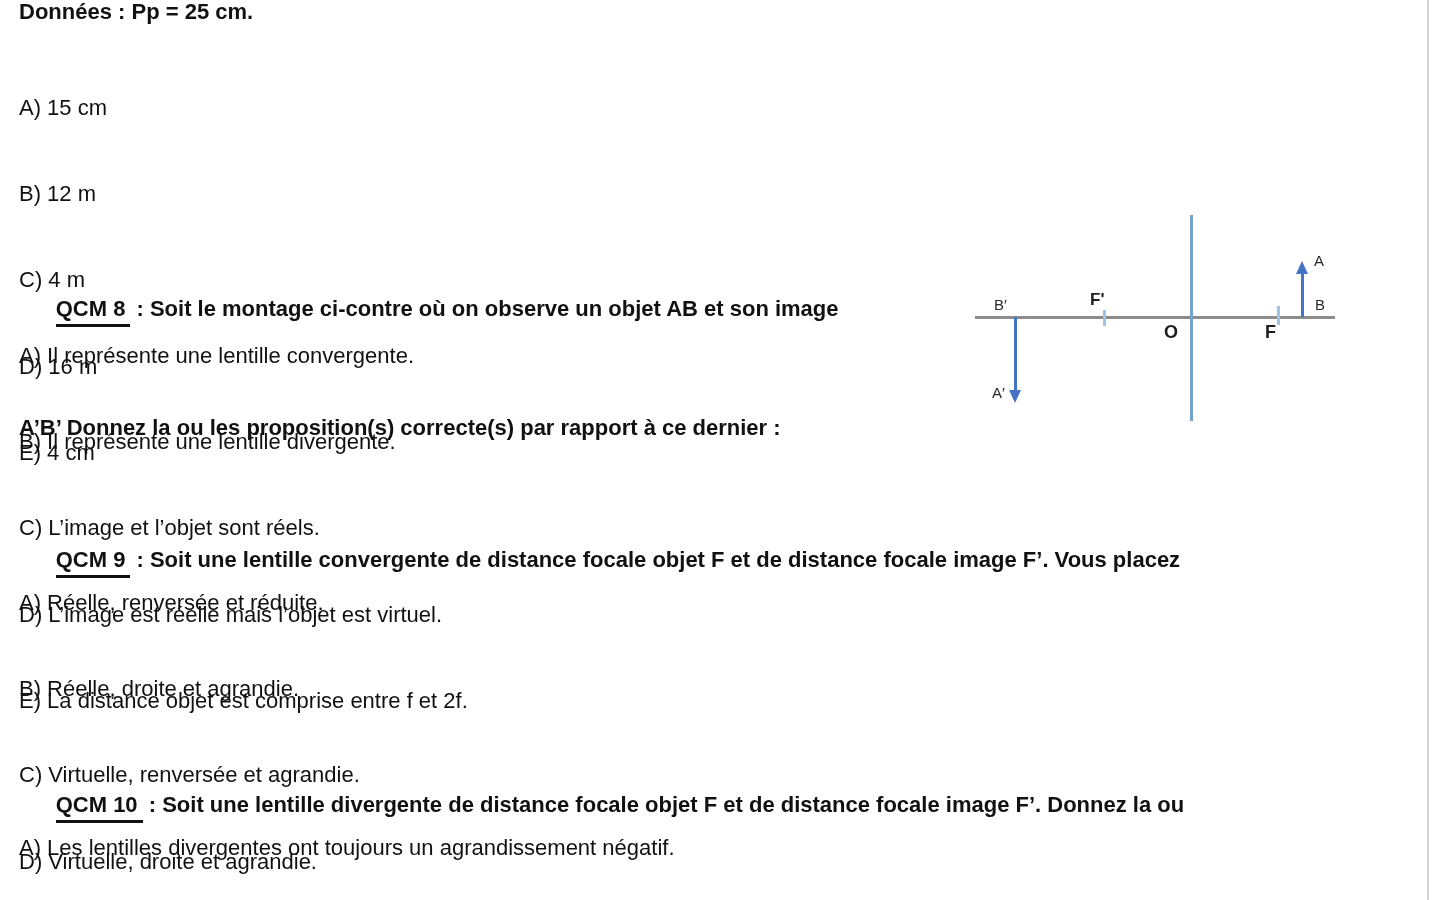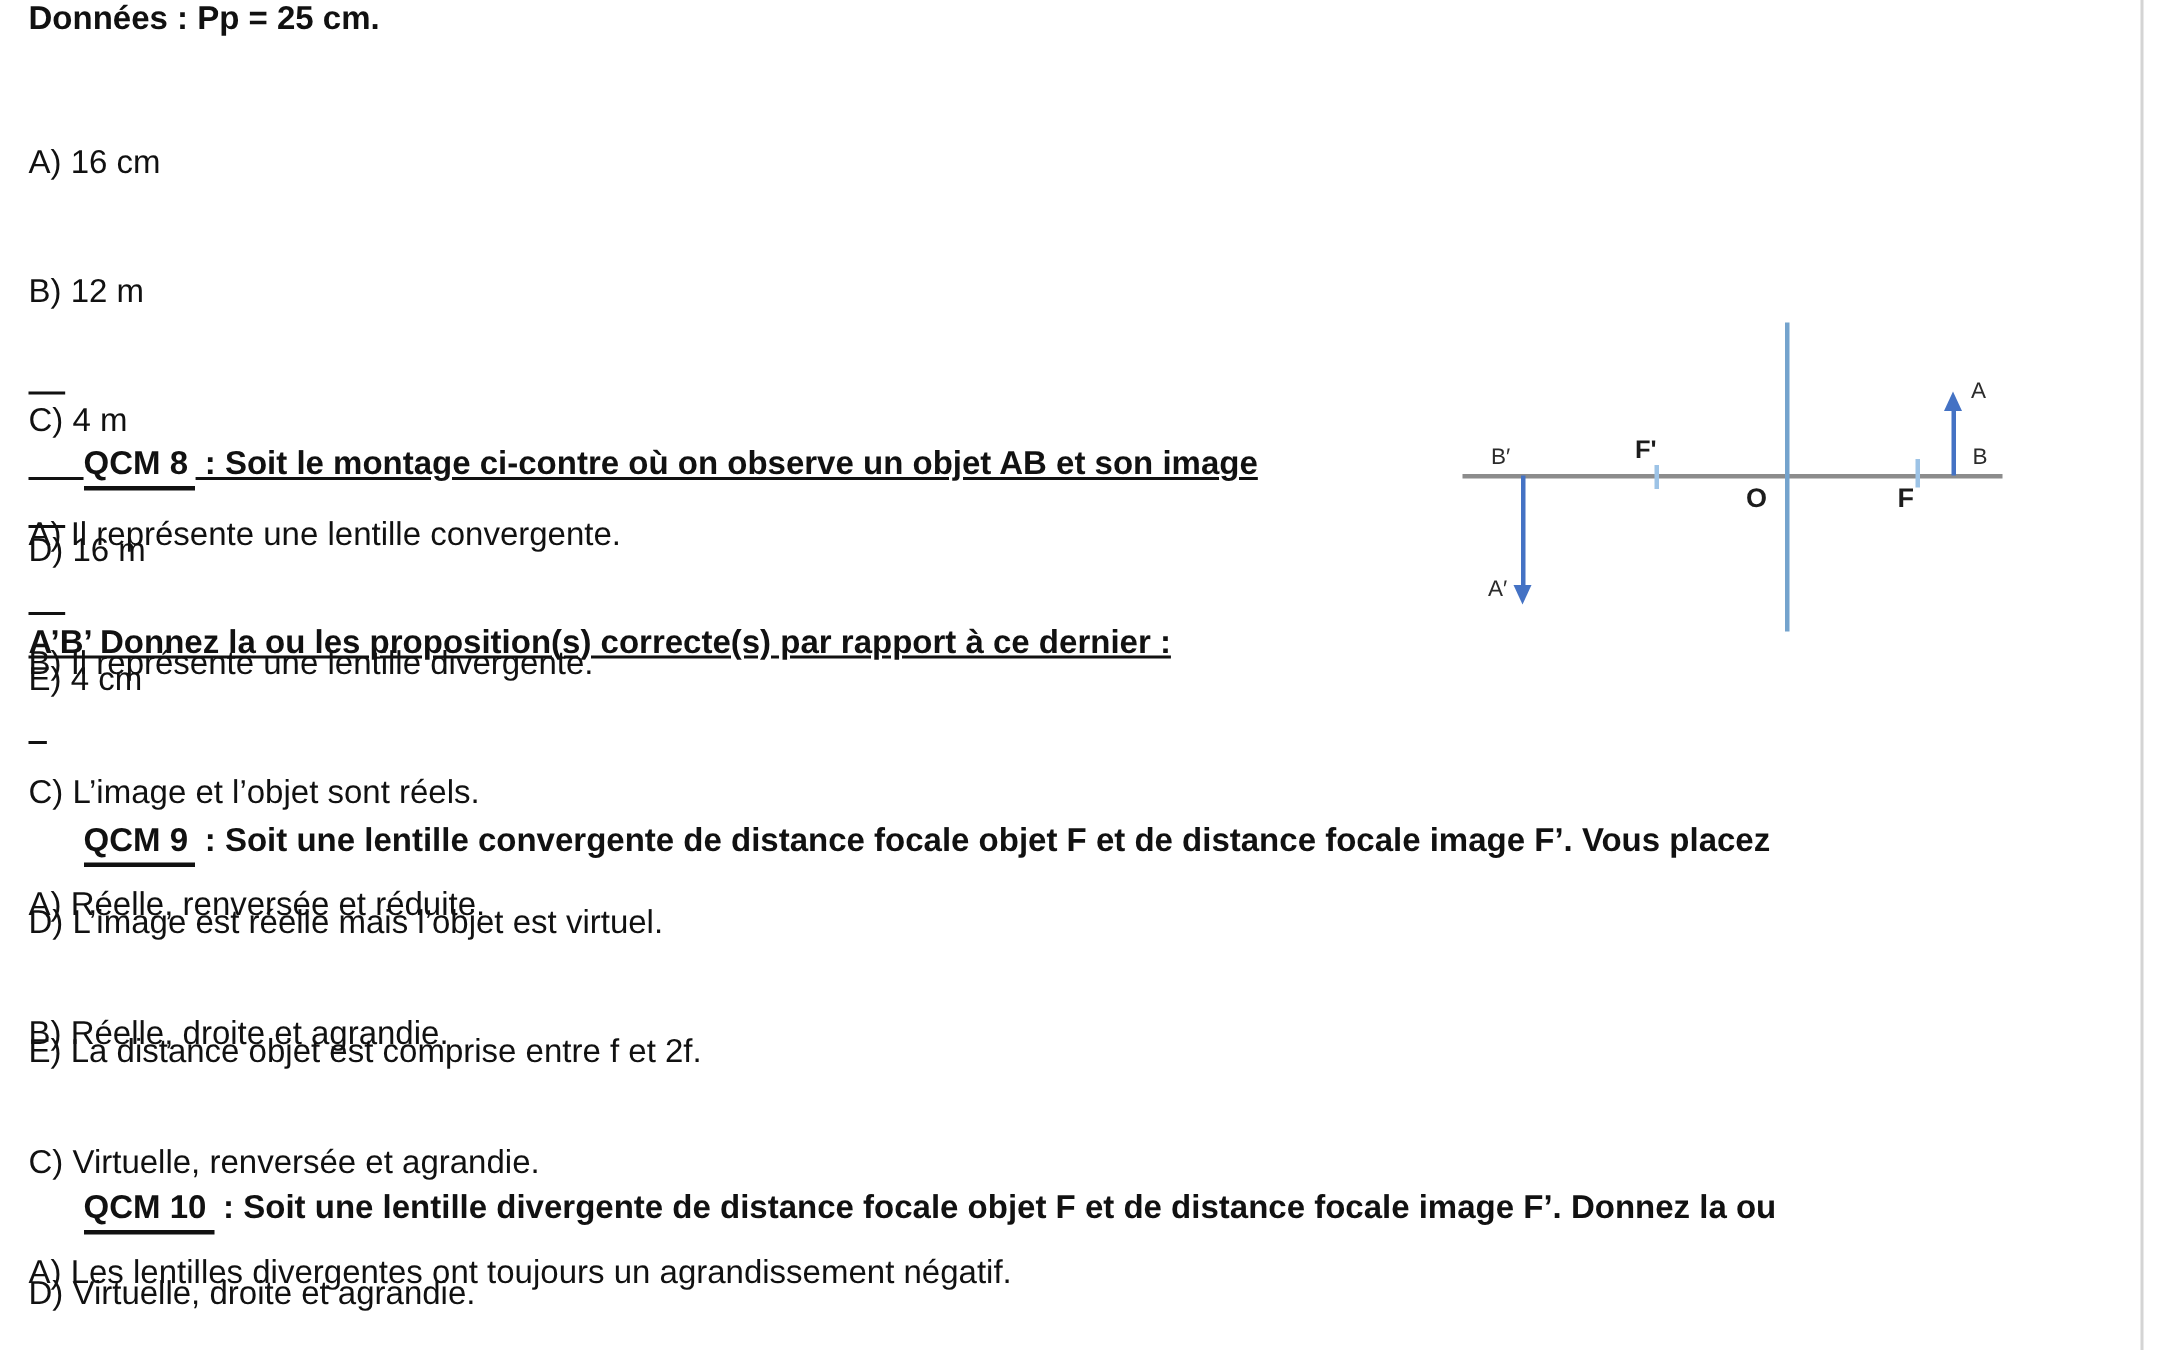--- a/index.html
+++ b/index.html
@@ -76,28 +76,28 @@
   }
 </style>
 </head>
 <body>
 
 <div class="page">
 
   <div class="textblock bold" style="top: -2px;">Données : Pp = 25 cm.</div>
 
   <div class="textblock" style="top: 36px;">
-    <div class="option-line">A) 16 cm</div>
+    <div class="option-line">A) 15 cm</div>
     <div class="option-line">B) 12 m</div>
     <div class="option-line">C) 4 m</div>
     <div class="option-line">D) 16 m</div>
     <div class="option-line">E) 4 cm</div>
   </div>
 
-  <div class="textblock" style="top: 209px; text-decoration: underline;">
+  <div class="textblock" style="top: 209px;">
     <div class="heading-line bold">
       <span class="qcm-number">QCM 8</span><span> : Soit le montage ci-contre où on observe un objet AB et son image</span>
     </div>
     <div class="heading-line bold">A’B’ Donnez la ou les proposition(s) correcte(s) par rapport à ce dernier :</div>
   </div>
 
   <div class="textblock" style="top: 284px;">
     <div class="option-line">A) Il représente une lentille convergente.</div>
     <div class="option-line">B) Il représente une lentille divergente.</div>
     <div class="option-line">C) L’image et l’objet sont réels.</div>

